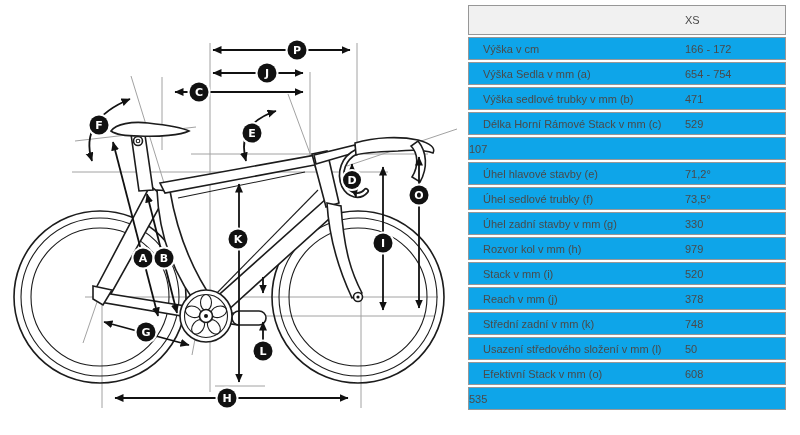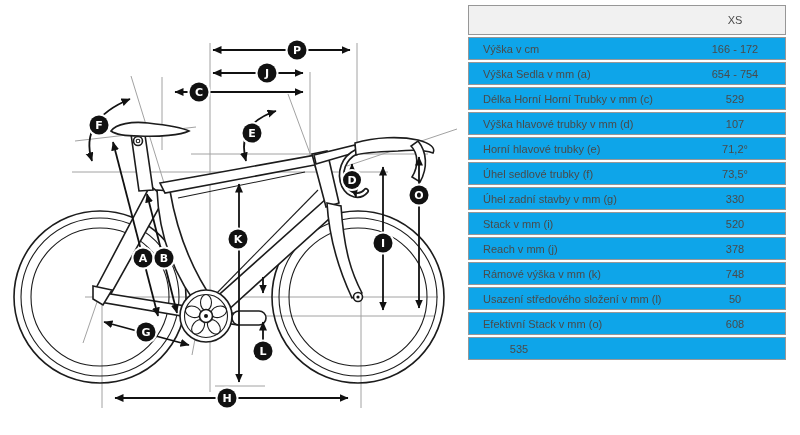--- a/index.html
+++ b/index.html
@@ -6,21 +6,21 @@
   #stage{position:relative;width:800px;height:435px;background:#ffffff;overflow:hidden;
          font-family:"Liberation Sans","DejaVu Sans",sans-serif;}
   
   #diagram{position:absolute;left:0;top:0;width:465px;height:435px;}
   
   #geo-table{position:absolute;left:468px;top:5px;width:318px;display:flex;flex-direction:column;gap:2px;}
   .g-row{box-sizing:border-box;border:1px solid #979797;background:#0ea5e9;height:23px;
          display:flex;align-items:center;font-size:11px;color:#4a4a4a;}
   .g-row.header{height:30px;background:#f1f1f1;}
   .g-label{flex:1;padding-left:14px;white-space:nowrap;overflow:hidden;}
-  .g-value{width:100px;text-align:center;white-space:nowrap;}
+  .g-value{width:100px;white-space:nowrap;}
   
   .ref{stroke:#a2a2a2;stroke-width:1;fill:none;}
   .bike{stroke:#1c1c1c;stroke-width:1.6;fill:none;}
   .bikef{stroke:#1c1c1c;stroke-width:1.6;fill:#ffffff;}
   .thin{stroke:#1c1c1c;stroke-width:1.1;fill:none;}
   .dim{stroke:#111111;stroke-width:1.8;fill:none;}
   .badge-ring{fill:#ffffff;}
   .badge-dot{fill:#111111;}
   .badge-txt{fill:#ffffff;font-family:"DejaVu Sans","Liberation Sans",sans-serif;
              font-size:11px;font-weight:bold;text-anchor:middle;}
@@ -222,49 +222,56 @@
 
   <div class="g-row">
         <div class="g-label">Výška v cm</div>
         <div class="g-value">166 - 172</div>
       </div>
       <div class="g-row">
         <div class="g-label">Výška Sedla v mm (a)</div>
         <div class="g-value">654 - 754</div>
       </div>
       <div class="g-row">
-        <div class="g-label">Délka Horní Horní Trubky v mm (c)</div>
+        <div class="g-label">Výška sedlové trubky v mm (b)</div>
+        <div class="g-value">471</div>
+      </div>
+      <div class="g-row">
+        <div class="g-label">Délka Horní Rámové Stack v mm (c)</div>
         <div class="g-value">529</div>
       </div>
       <div class="g-row">
-        <div class="g-label">Výška hlavové trubky v mm (d)</div>
         <div class="g-value">107</div>
       </div>
       <div class="g-row">
-        <div class="g-label">Horní hlavové trubky (e)</div>
+        <div class="g-label">Úhel hlavové stavby (e)</div>
         <div class="g-value">71,2°</div>
       </div>
       <div class="g-row">
         <div class="g-label">Úhel sedlové trubky (f)</div>
         <div class="g-value">73,5°</div>
       </div>
       <div class="g-row">
         <div class="g-label">Úhel zadní stavby v mm (g)</div>
         <div class="g-value">330</div>
       </div>
       <div class="g-row">
+        <div class="g-label">Rozvor kol v mm (h)</div>
+        <div class="g-value">979</div>
+      </div>
+      <div class="g-row">
         <div class="g-label">Stack v mm (i)</div>
         <div class="g-value">520</div>
       </div>
       <div class="g-row">
         <div class="g-label">Reach v mm (j)</div>
         <div class="g-value">378</div>
       </div>
       <div class="g-row">
-        <div class="g-label">Rámové výška v mm (k)</div>
+        <div class="g-label">Střední zadní v mm (k)</div>
         <div class="g-value">748</div>
       </div>
       <div class="g-row">
         <div class="g-label">Usazení středového složení v mm (l)</div>
         <div class="g-value">50</div>
       </div>
       <div class="g-row">
         <div class="g-label">Efektivní Stack v mm (o)</div>
         <div class="g-value">608</div>
       </div>

